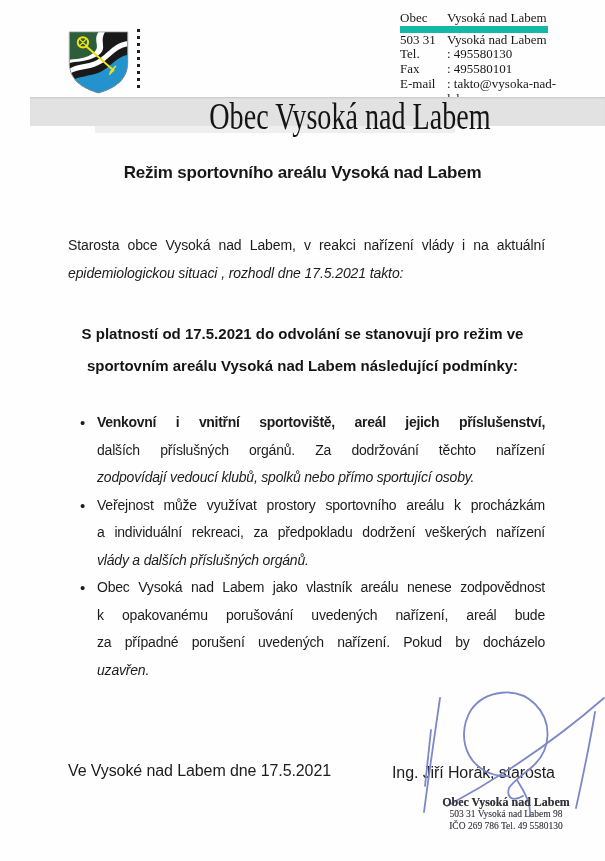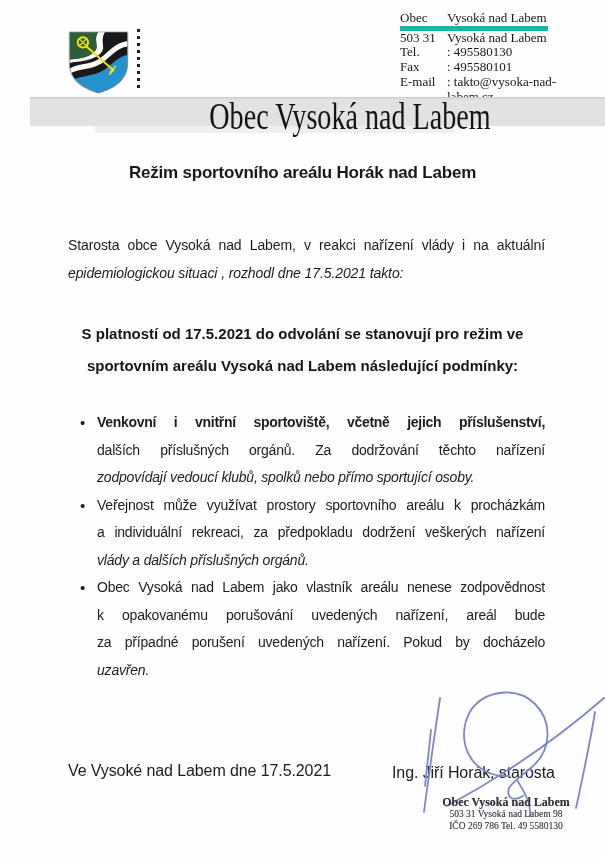--- a/index.html
+++ b/index.html
@@ -9,21 +9,21 @@
     font-family:"Liberation Sans", sans-serif; color:#1c1c1c;
   }
   
   .crest { position:absolute; left:66px; top:29px; width:65px; height:67px; }
   .dots  { position:absolute; left:137px; top:29px; width:3px; height:60px;
            background:repeating-linear-gradient(#1f1f1f 0 2.6px, transparent 2.6px 7px); }
   .contact { position:absolute; left:400px; top:11px; width:200px;
              font-family:"Liberation Serif", serif; font-size:13px; line-height:14.7px; color:#171717; }
   .contact .crow { display:flex; }
   .contact .clabel { flex:0 0 47px; }
-  .contact .crow.u { border-bottom:5px solid #14b8a6; width:148px; }
+  .contact .crow.u { border-bottom:7px solid #14b8a6; width:148px; }
   .band  { position:absolute; left:30px; top:97px; width:575px; height:29px;
            background:#e2e2e2; box-shadow:inset 0 2px 2px -1px #c6c6c6; }
   .band2 { position:absolute; left:95px; top:126px; width:360px; height:7px; background:#efefef; }
   .title { position:absolute; left:150px; top:94px; width:400px; text-align:center;
            font-family:"Liberation Serif", serif; font-size:37px; line-height:46px; color:#141414;
            transform:scaleX(0.76); transform-origin:center; white-space:nowrap; }
   
   .subtitle { position:absolute; left:0; top:163px; width:605px; text-align:center;
               font-weight:bold; font-size:17px; letter-spacing:-0.2px; color:#181818; }
   .intro { position:absolute; left:68px; top:231px; width:477px;
@@ -98,35 +98,35 @@
     <div class="crow">
       <span class="clabel">E-mail</span>
       <span>:  takto@vysoka-nad-labem.cz</span>
     </div>
   </div>
 
   <div class="band"></div>
   <div class="band2"></div>
   <div class="title">Obec Vysoká nad Labem</div>
 
-  <div class="subtitle">Režim sportovního areálu Horák nad Labem</div>
+  <div class="subtitle">Režim sportovního areálu Vysoká nad Labem</div>
 
   <div class="intro">
       <div class="tline">Starosta obce Vysoká nad Labem, v reakci nařízení vlády i na aktuální</div>
       <div class="tline last">epidemiologickou situaci , rozhodl dne 17.5.2021 takto:</div>
     </div>
 
   <div class="statement">
     <div>S platností od 17.5.2021 do odvolání se stanovují pro režim ve</div>
     <div>sportovním areálu Vysoká nad Labem následující podmínky:</div>
   </div>
 
   <div class="bullets">
     <div class="bullet">
-        <div class="tline"><b>Venkovní i vnitřní sportoviště, včetně jejich příslušenství,</b></div>
+        <div class="tline"><b>Venkovní i vnitřní sportoviště, areál jejich příslušenství,</b></div>
         <div class="tline">dalších příslušných orgánů. Za dodržování těchto nařízení</div>
         <div class="tline last">zodpovídají vedoucí klubů, spolků nebo přímo sportující osoby.</div>
       </div>
     <div class="bullet">
         <div class="tline">Veřejnost může využívat prostory sportovního areálu k procházkám</div>
         <div class="tline">a individuální rekreaci, za předpokladu dodržení veškerých nařízení</div>
         <div class="tline last">vlády a dalších příslušných orgánů.</div>
       </div>
     <div class="bullet">
         <div class="tline">Obec Vysoká nad Labem jako vlastník areálu nenese zodpovědnost</div>

